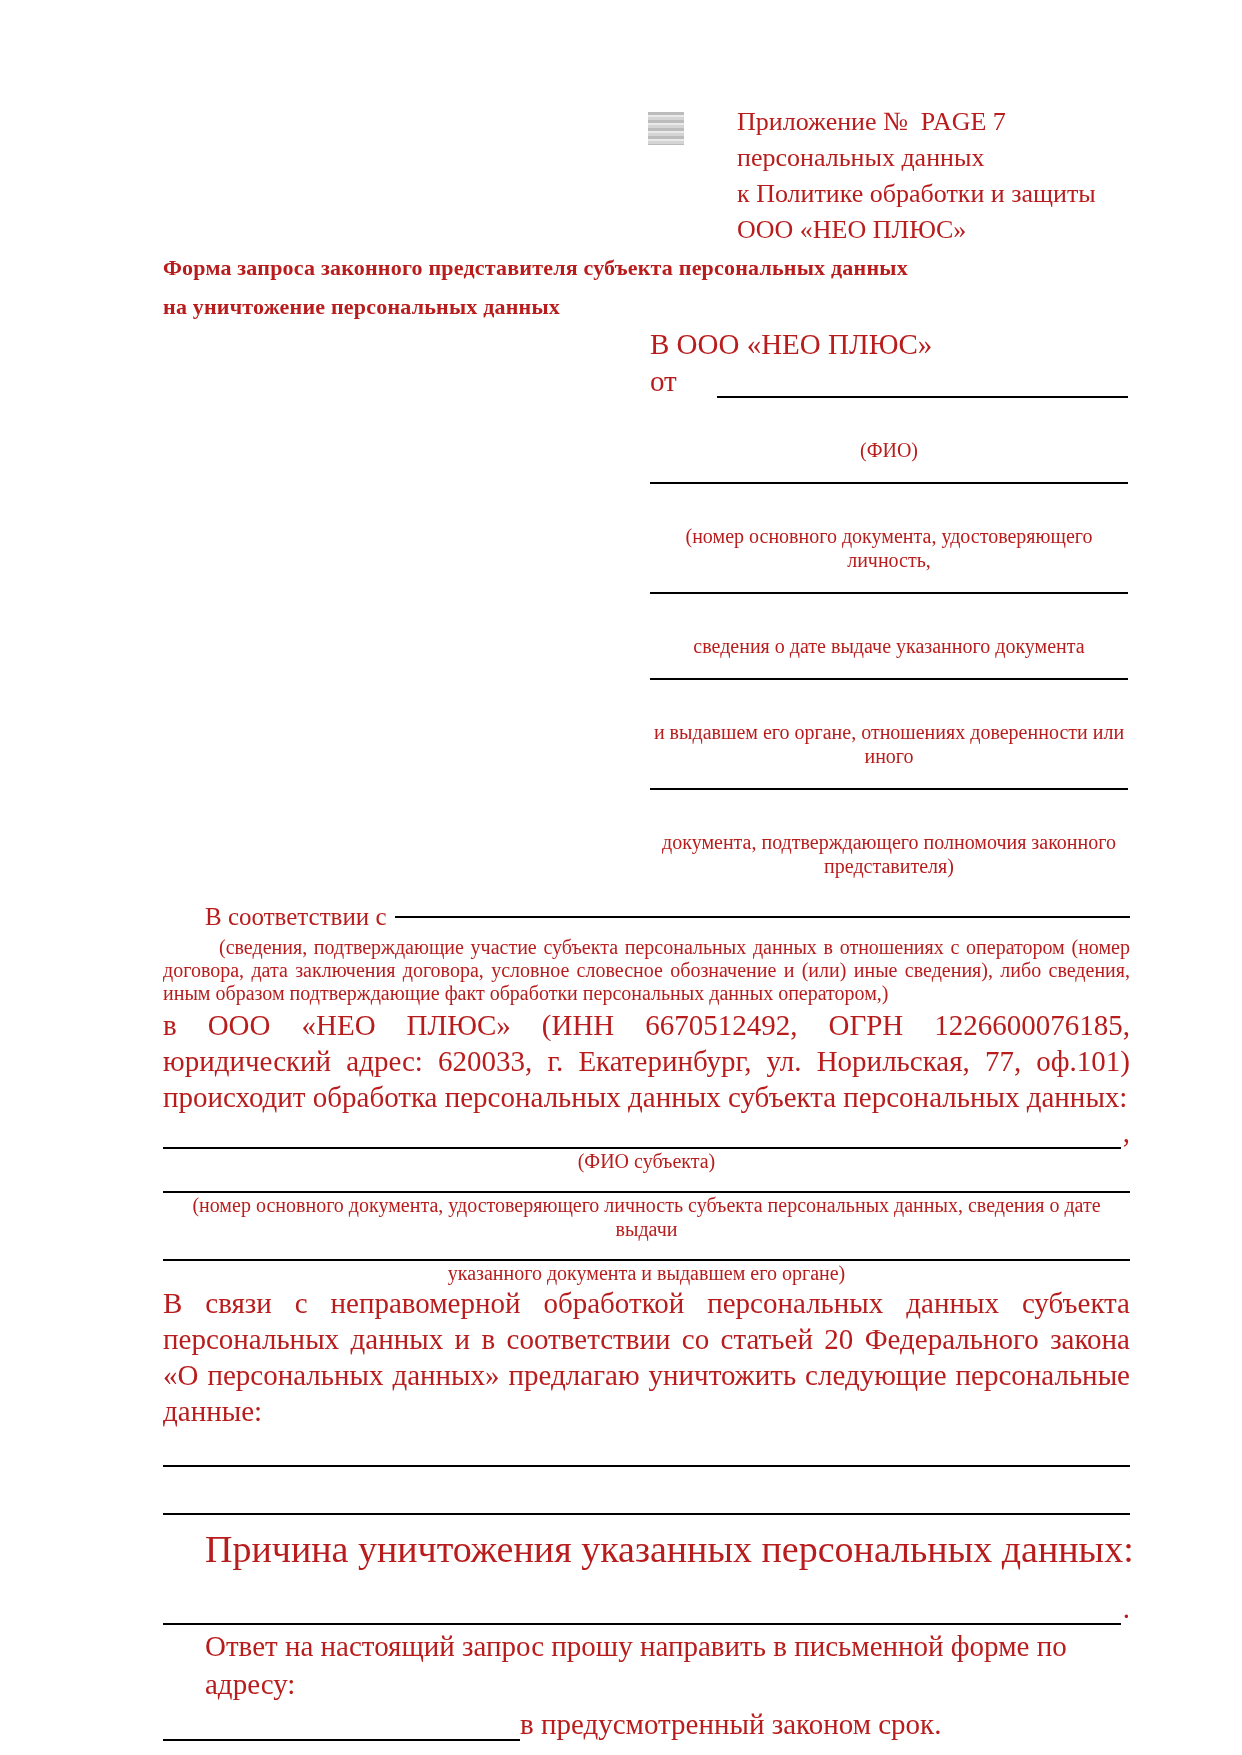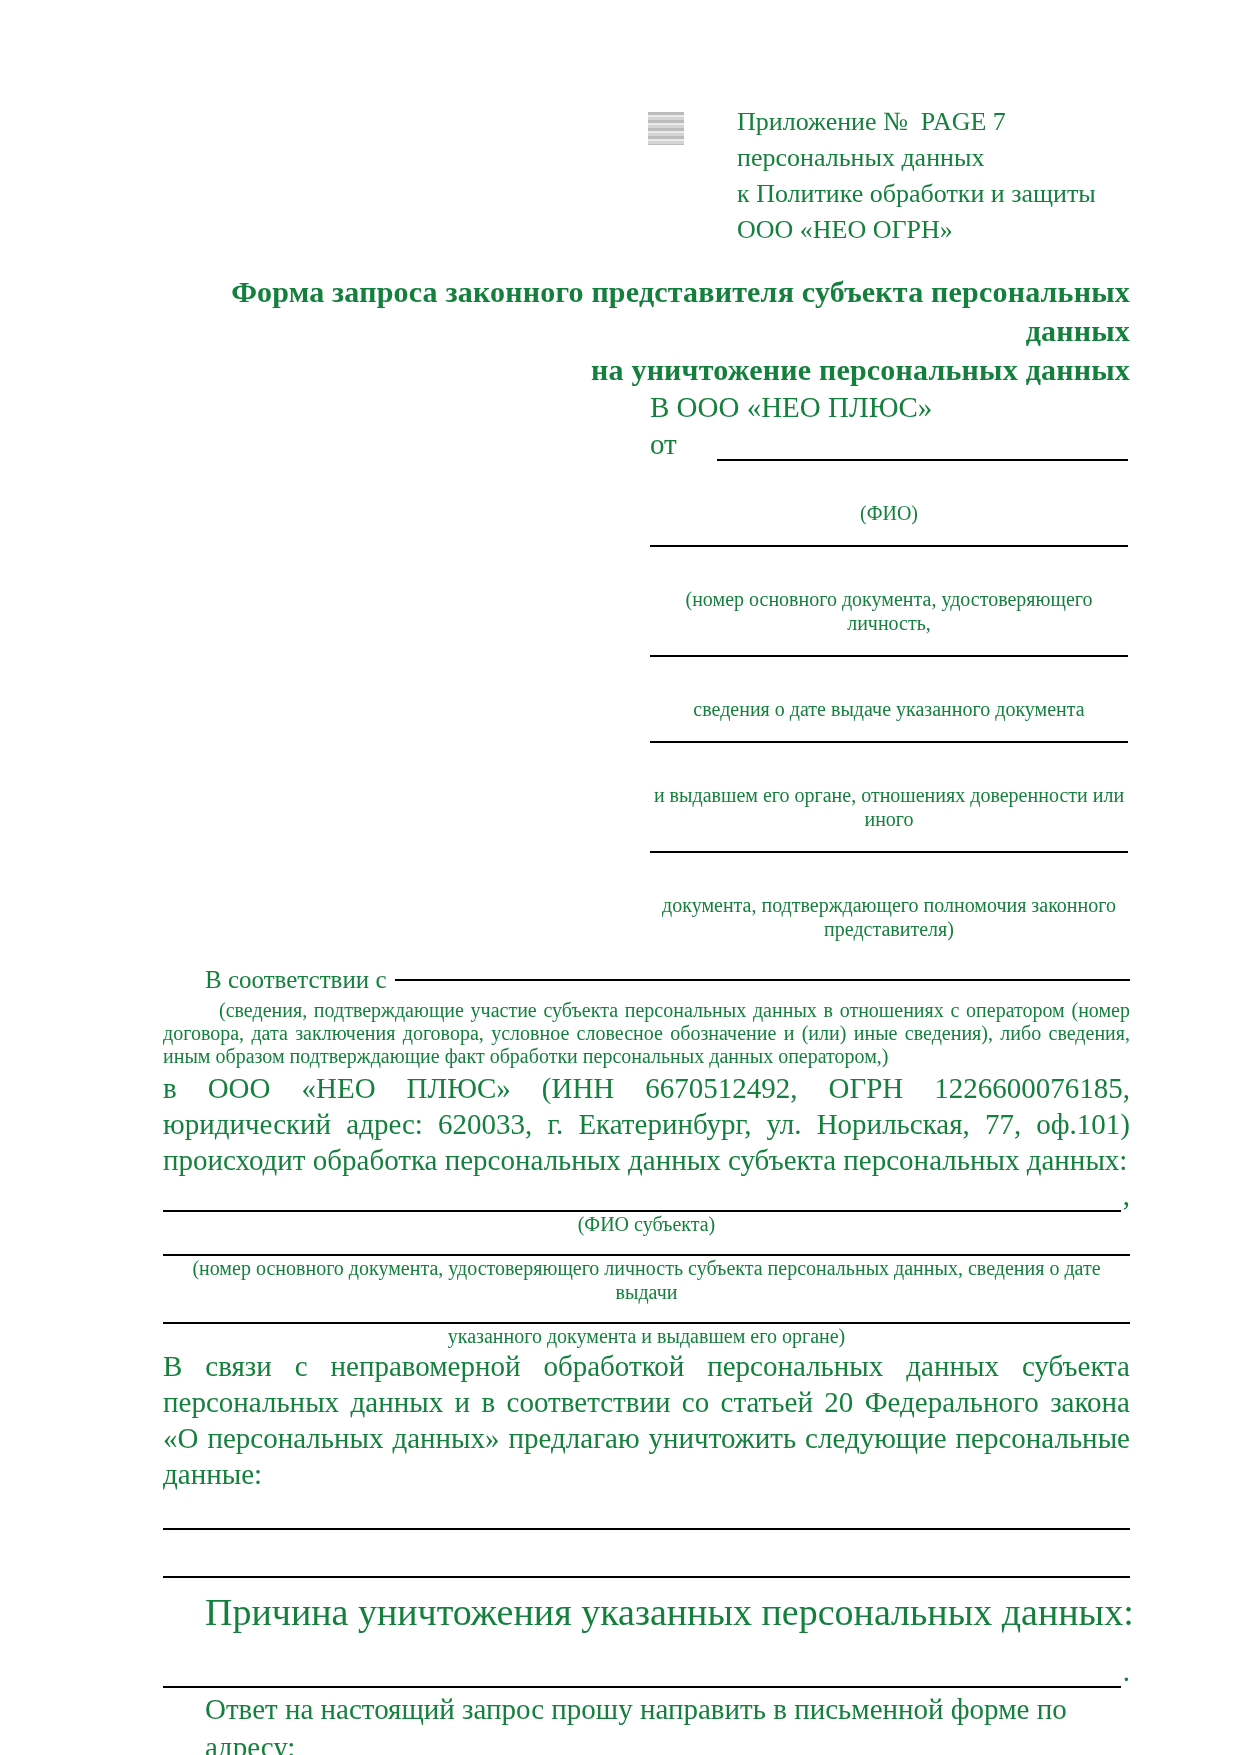--- a/index.html
+++ b/index.html
@@ -1,36 +1,36 @@
 <!DOCTYPE html>
 <html><head>
 <meta charset="utf-8">
 <style>
   html,body{margin:0;padding:0;background:#fff;}
   *{box-sizing:border-box;}
   .page{
     position:relative;
     width:1242px;height:1755px;
-    background:#fff;color:#15803d;
+    background:#fff;color:#b91c1c;
     font-family:"Liberation Serif",serif;
     padding:104px 112px 0 163px;
     overflow:hidden;
     border-radius:9px;
   }
   .artifact{
     position:absolute;left:648px;top:112px;width:36px;height:33px;
     background:repeating-linear-gradient(180deg,
       #b0b0b0 0px,#b0b0b0 3px,
       #e7e7e7 3px,#e7e7e7 5px,
       #cdcdcd 5px,#cdcdcd 8px);
     opacity:.85;
   }
   .header-right{margin-left:574px;font-size:26px;line-height:36px;}
   .prewrap{white-space:pre-wrap;}
-  .title{margin-top:24px;text-align:right;font-weight:bold;font-size:30px;line-height:39px;letter-spacing:.2px;}
+  .title{text-align:left;font-weight:bold;font-size:22px;line-height:39px;letter-spacing:.2px;}
   .addr{margin-left:487px;width:478px;}
   .addr-to{font-size:29px;line-height:36px;}
   .row{display:flex;align-items:flex-end;font-size:29px;line-height:34px;height:36px;gap:32px;}
   .ul{border-bottom:2px solid #000;height:0;}
   .grow{flex:1 1 auto;}
   .ml8{margin-left:8px;}
   .cap{font-size:20px;line-height:24px;text-align:center;padding-top:4px;margin-top:36px;}
   .blank{margin-top:20px;border-bottom:2px solid #000;height:0;}
   .according{display:flex;align-items:center;margin-top:20px;font-size:25px;height:38px;padding-left:42px;}
   .note{font-size:20px;line-height:23px;text-align:justify;text-indent:56px;}
@@ -62,21 +62,21 @@
 <body>
 
 <div class="page">
 
   <div class="artifact"></div>
 
   <div class="header-right">
     <div class="prewrap">Приложение №  PAGE 7</div>
     <div>персональных данных</div>
     <div>к Политике обработки и защиты</div>
-    <div>ООО «НЕО ОГРН»</div>
+    <div>ООО «НЕО ПЛЮС»</div>
   </div>
 
   <div class="title">
     <div>Форма запроса законного представителя субъекта персональных данных</div>
     <div>на уничтожение персональных данных</div>
   </div>
 
   <div class="addr">
     <div class="addr-to">В ООО «НЕО ПЛЮС»</div>
     <div class="row">

